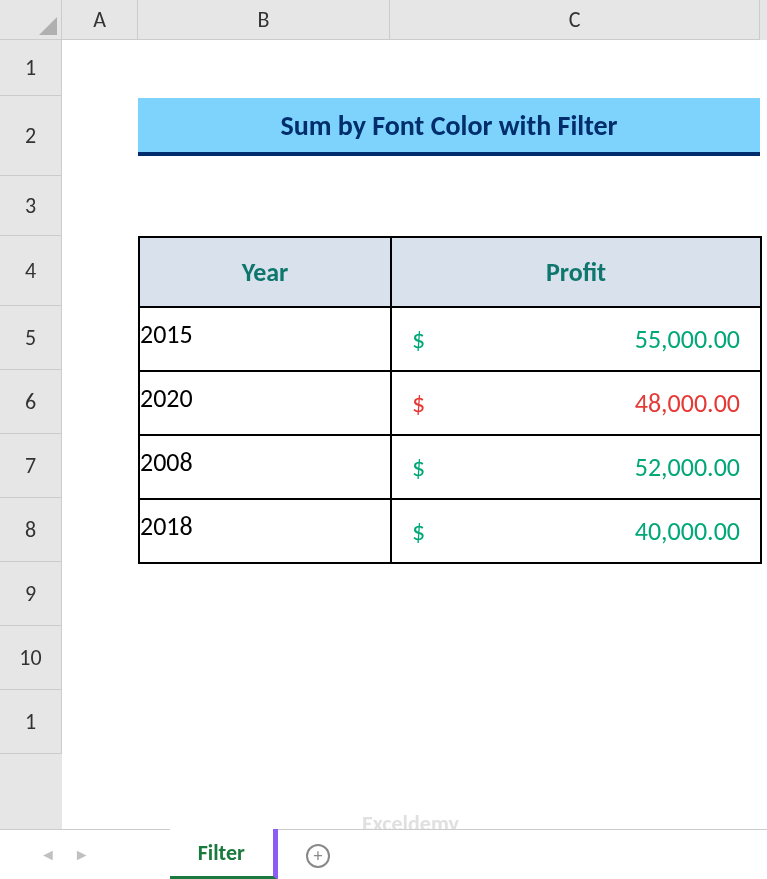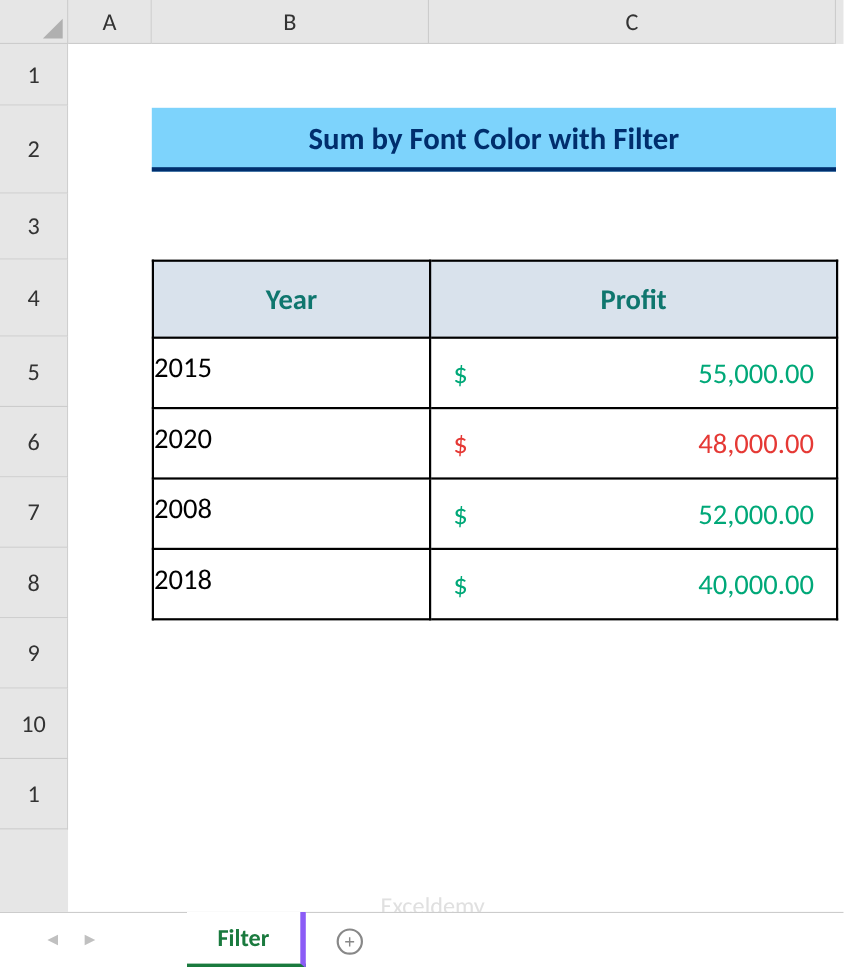--- a/index.html
+++ b/index.html
@@ -141,25 +141,25 @@
     .dollar {
       font-size: 26px;
     }
     .amount {
       font-size: 26px;
     }
     .green { color: #00a878; }
     .red { color: #e53935; }
     .watermark {
       position: absolute;
-      left: 284px;
+      left: 300px;
       top: 770px;
       font-size: 22px;
       color: #e0e0e0;
-      font-weight: normal;
+      font-weight: bold;
       z-index: 1;
     }
     .sheet-tabs {
       display: flex;
       align-items: center;
       height: 50px;
       background: #ffffff;
       border-top: 1px solid #cccccc;
       padding-left: 40px;
       position: relative;

